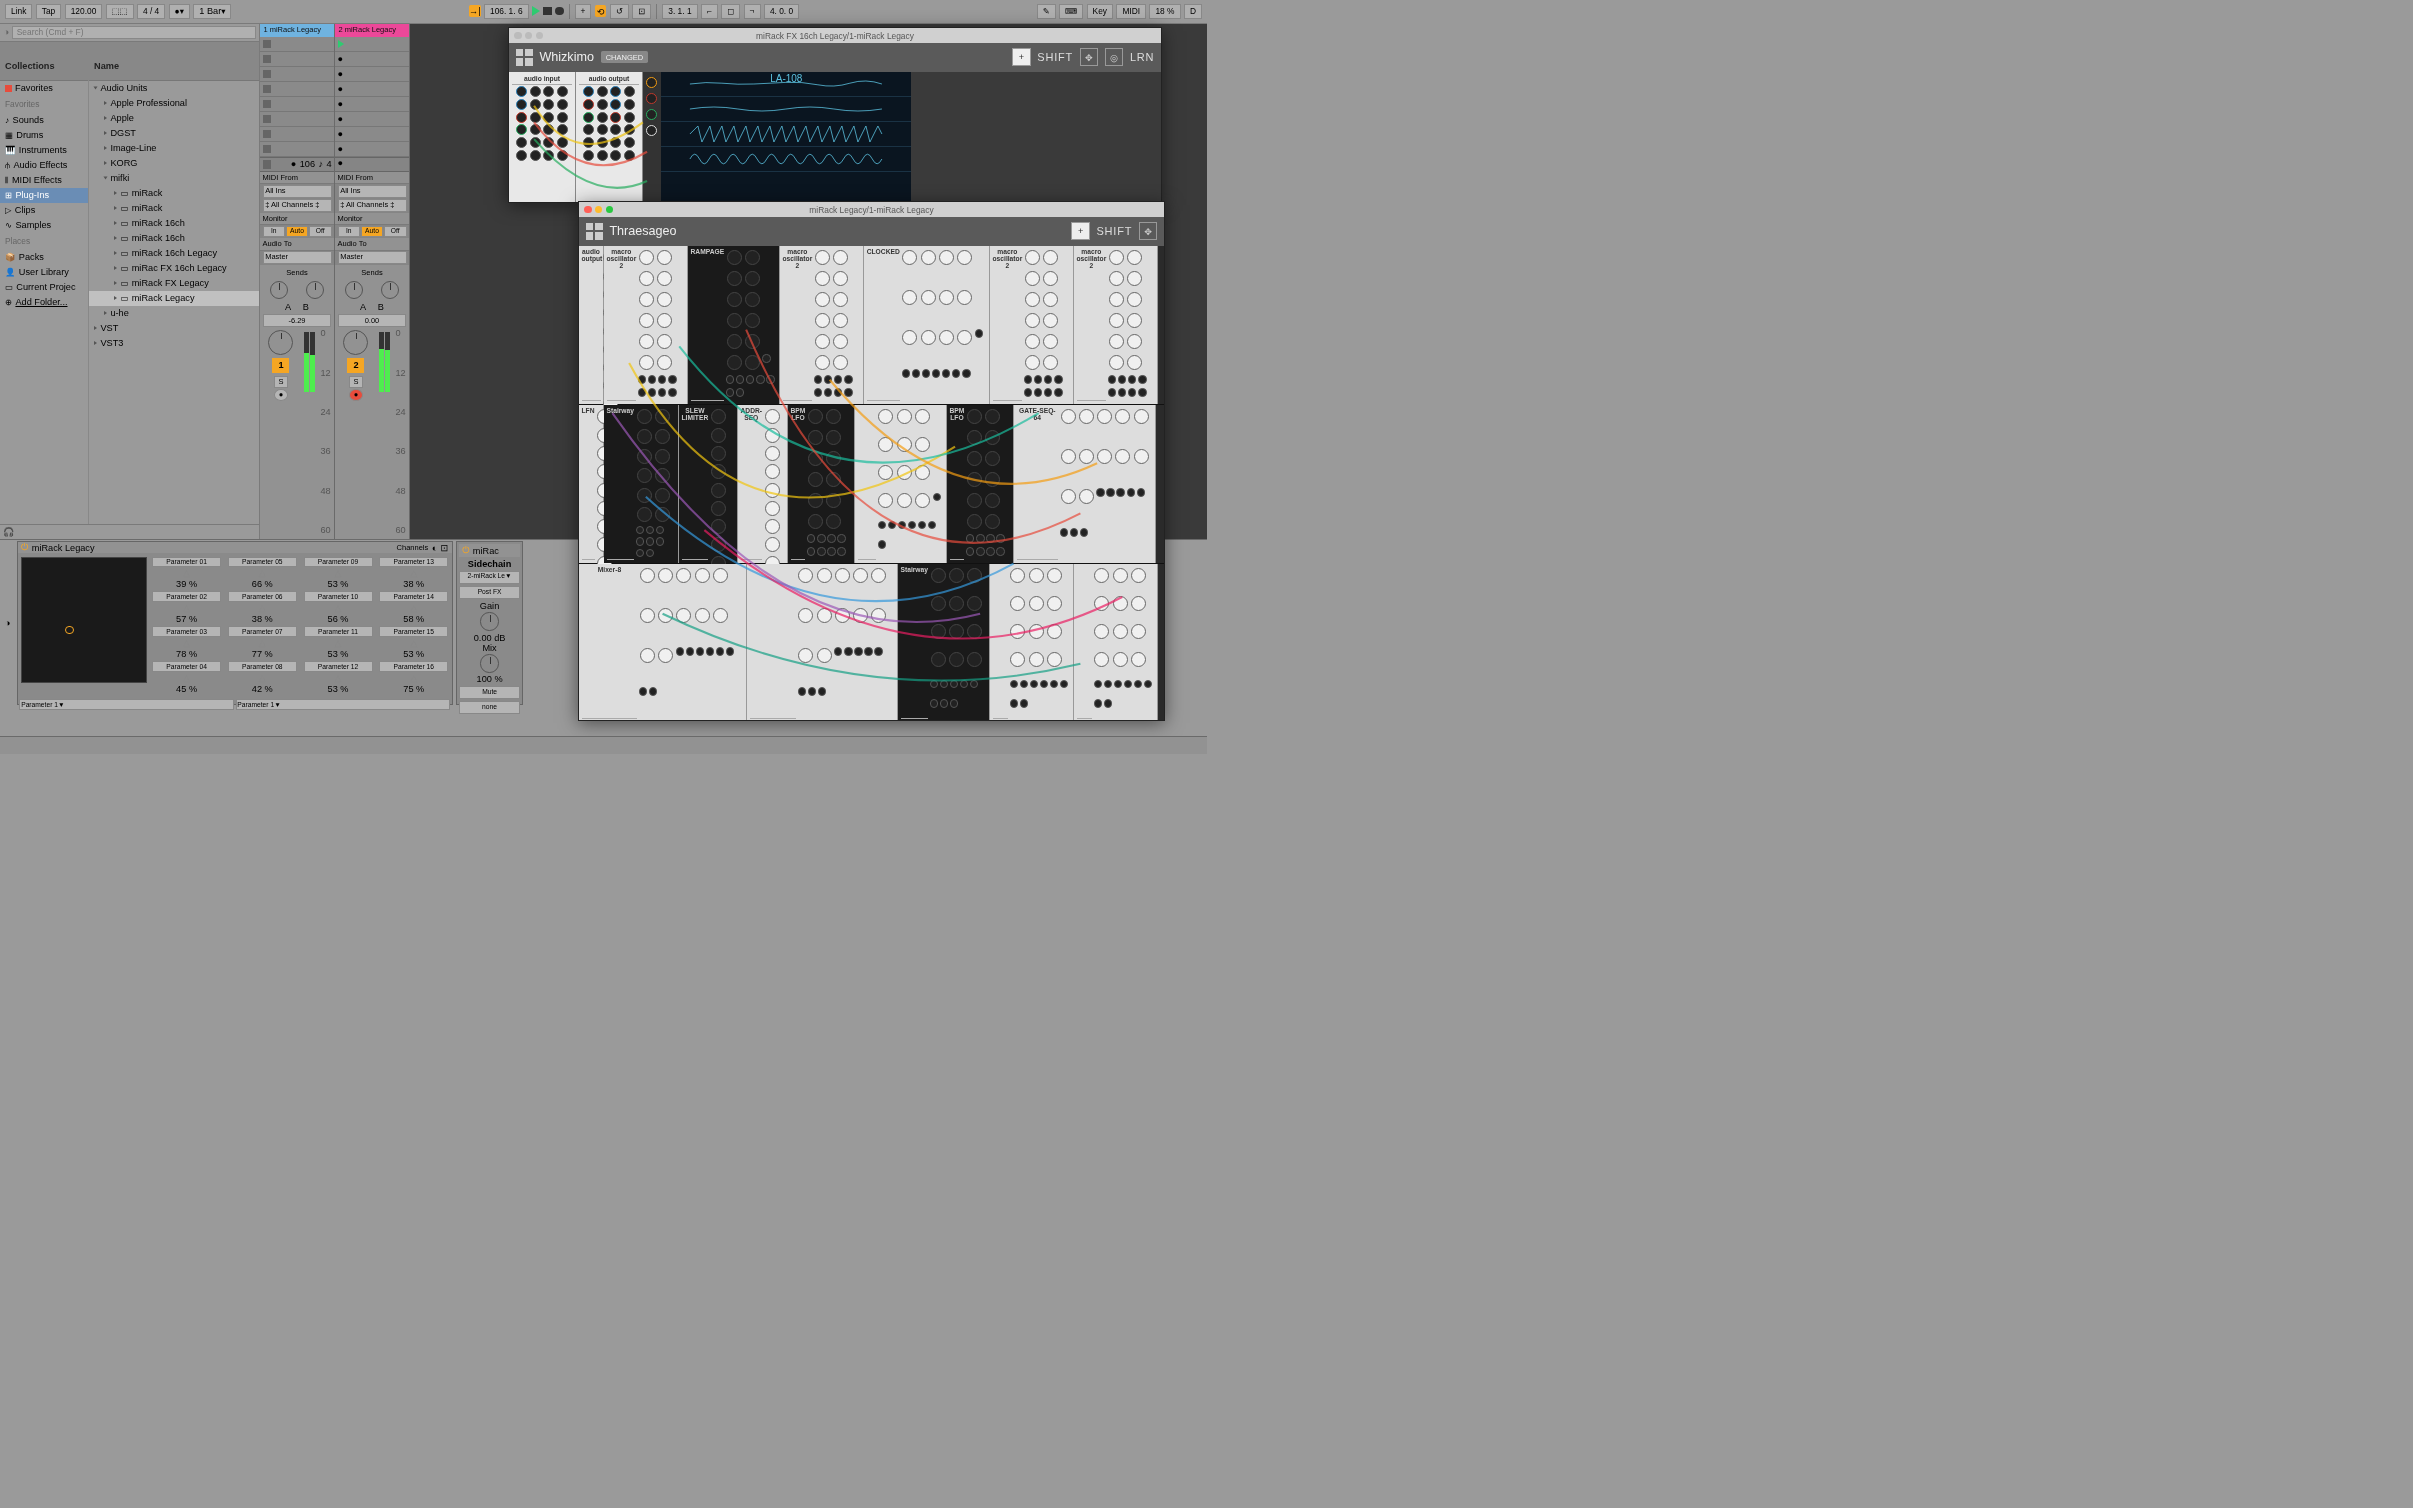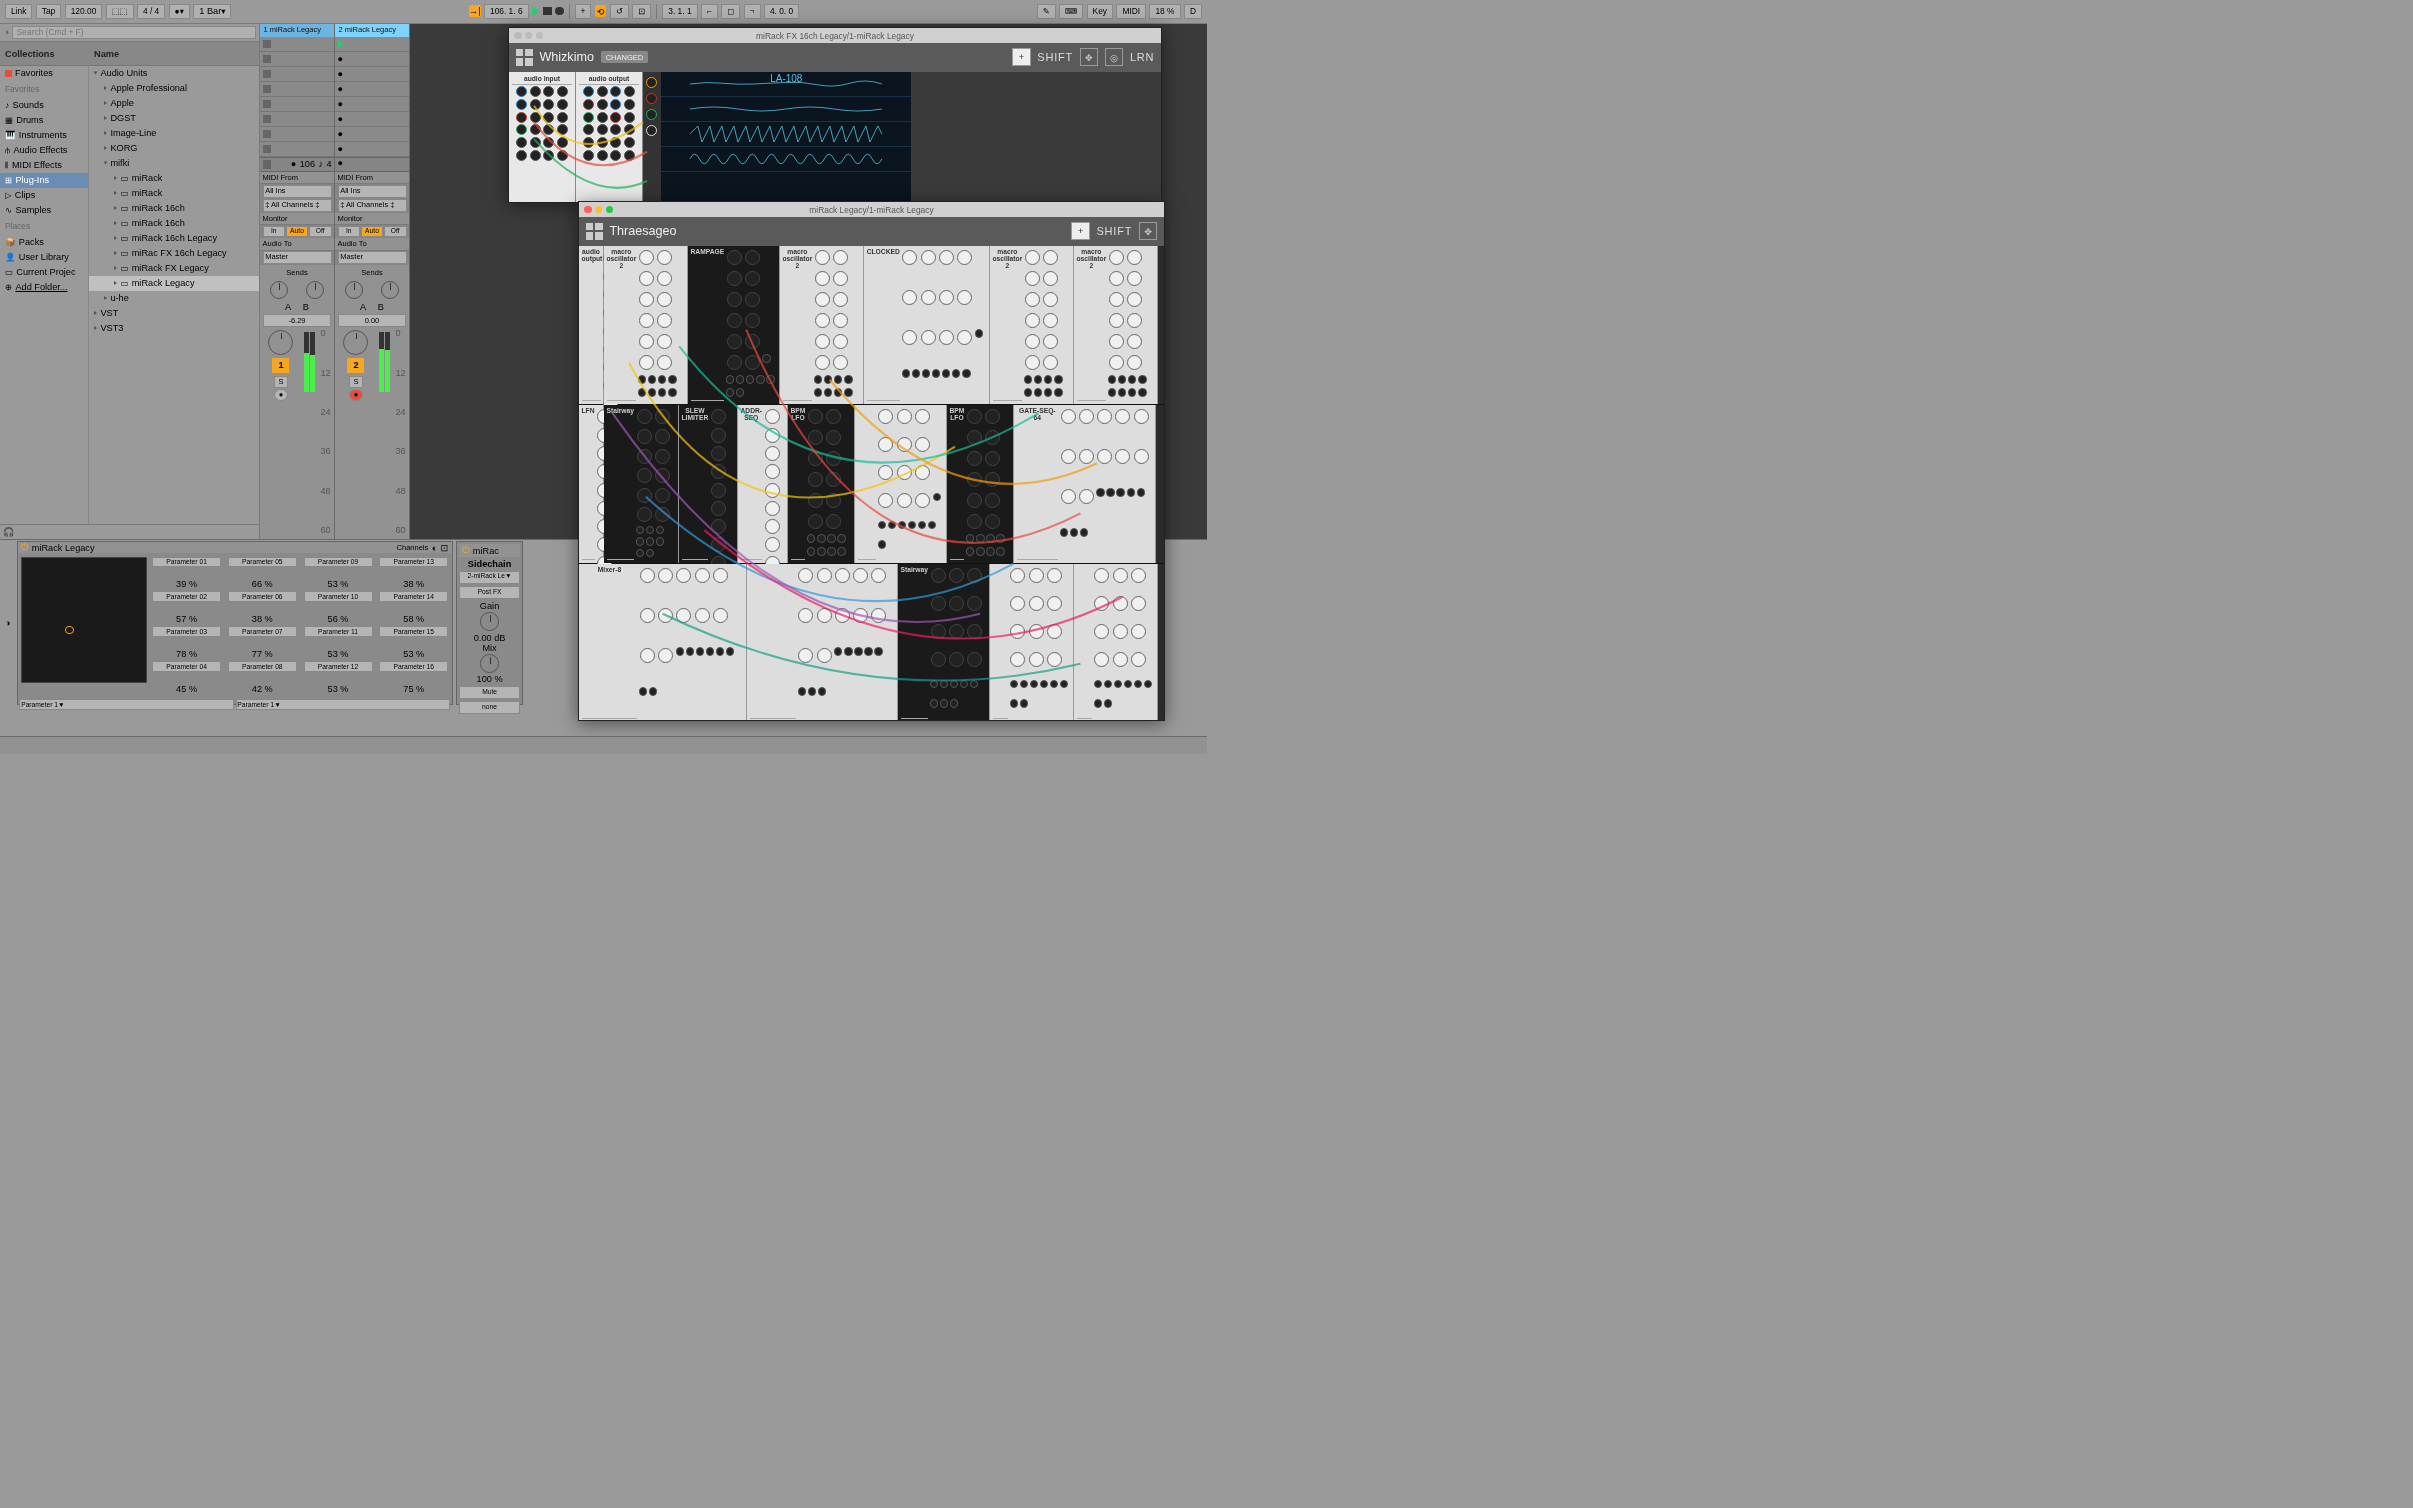--- a/index.html
+++ b/index.html
@@ -16,35 +16,35 @@
 .toolbar .spacer{flex:1}
 
 
 .main{display:flex;height:515px}
 .browser{width:260px;background:#9a9a9a;border-right:0.8px solid #7a7a7a;display:flex;flex-direction:column}
 .browser-top{display:flex;align-items:center;height:18.4px;border-bottom:0.8px solid #7a7a7a;padding:0 3.4px;gap:3.4px}
 .browser-top .search{flex:1;height:13.4px;background:#b0b0b0;border:0.8px solid #888;padding:0 3.4px;font-size:8.4px;color:#555}
 .browser-cols{display:flex;flex:1;overflow:hidden}
 .bcol1{width:89px;border-right:0.8px solid #888;overflow-y:auto}
 .bcol2{flex:1;overflow-y:auto}
-.bhdr{height:24px;background:#888;color:#222;font-weight:bold;padding:7px 5px;border-bottom:0.8px solid #777}
+.bhdr{height:17px;background:#888;color:#222;font-weight:bold;padding:19px 5px;border-bottom:0.8px solid #777}
 .bitem{height:15px;padding:1.7px 5px;display:flex;align-items:center;gap:3.4px;cursor:pointer;font-size:8.4px}
 .bitem.sel{background:#6a8db5;color:#fff}
 .bitem.hl{background:#c0c0c0}
 .tri{width:0;height:0;border-left:3.4px solid #555;border-top:2.5px solid transparent;border-bottom:2.5px solid transparent;display:inline-block}
 .tri.open{transform:rotate(90deg)}
 .sect{color:#666;padding:3.4px 5px;font-size:8.4px}
 .fav-dot{width:6.7px;height:6.7px;background:#e74c3c;display:inline-block}
 
 
 .session{flex:1;background:#858585;display:flex;overflow:hidden}
 .track{width:75px;border-right:0.8px solid #6a6a6a;display:flex;flex-direction:column}
 .thdr{height:13.4px;color:#111;font-size:7.5px;padding:1.7px 3.4px;white-space:nowrap;overflow:hidden}
 .thdr.t1{background:#6fb3e0}
-.thdr.t2{background:#7dd3fc}
+.thdr.t2{background:#ec4899}
 .slots{flex:0 0 auto}
 .slot{height:15px;border-bottom:0.8px solid #777;background:#8a8a8a;display:flex;align-items:center;padding:0 2.5px}
 .slot .stop{width:8.4px;height:8.4px;background:#666}
 .slot .play{width:0;height:0;border-left:6.7px solid #2ecc71;border-top:4.2px solid transparent;border-bottom:4.2px solid transparent}
 .iorow{height:12.6px;font-size:7.5px;padding:0.8px 2.5px;background:#929292;border-bottom:0.8px solid #7a7a7a}
 .iosel{height:12.6px;background:#b5b5b5;border:0.8px solid #888;font-size:7.5px;padding:0 1.7px;margin:0.8px 2.5px}
 .monrow{display:flex;gap:0.8px;padding:0.8px 2.5px}
 .monbtn{flex:1;height:11px;background:#b5b5b5;border:0.8px solid #888;font-size:6.7px;text-align:center}
 .monbtn.auto{background:#f5a623}
 .mixer{flex:1;background:#929292;padding:3.4px;display:flex;flex-direction:column;gap:1.7px}

